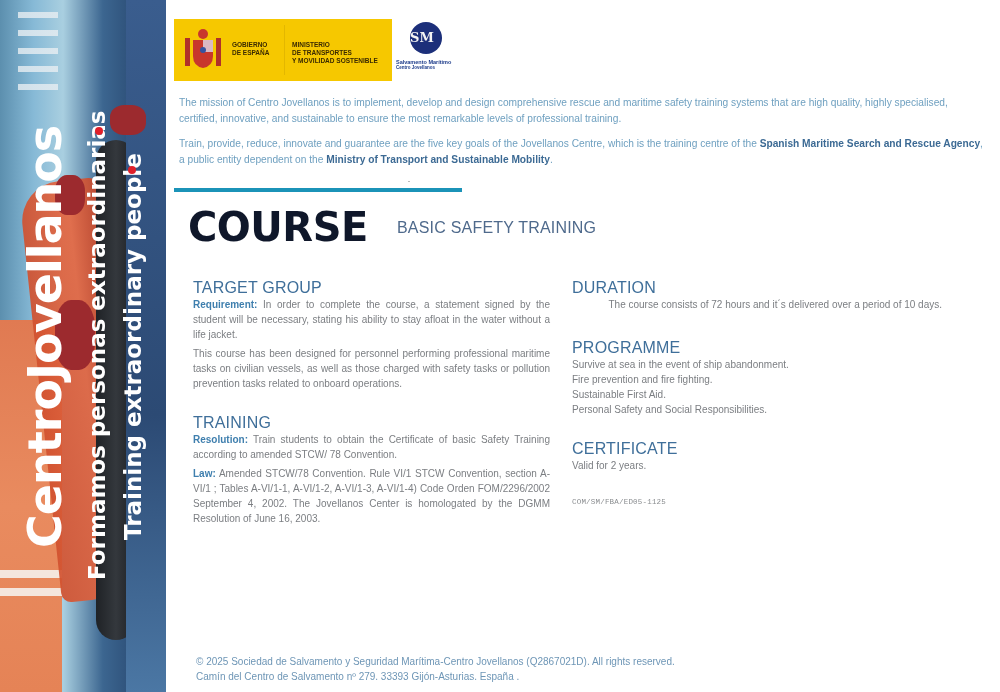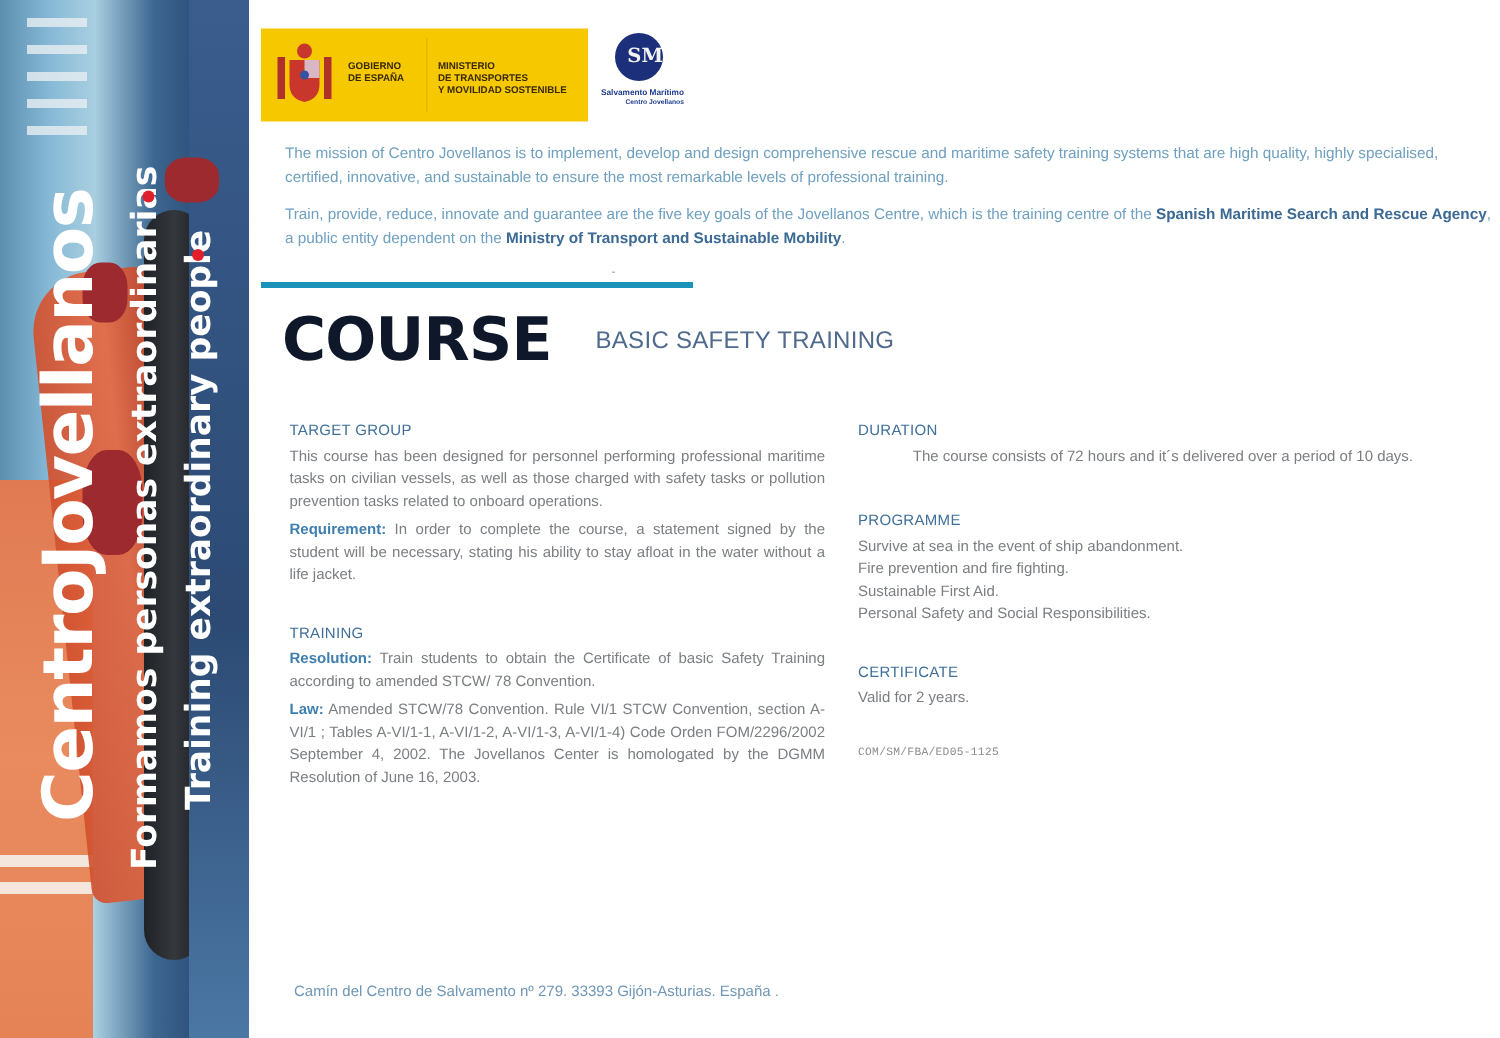--- a/index.html
+++ b/index.html
@@ -28,44 +28,44 @@
   .vt-es { left:84px; top:580px; font-size:23px; font-weight:bold; }
   .vt-en { left:120px; top:540px; font-size:23px; font-weight:bold; }
   .reddot { position:absolute; width:8px; height:8px; background:#e0202a; border-radius:50%; }
 
   
   .gov-logo { position:absolute; left:174px; top:19px; width:218px; height:62px; background:#f6c800; }
   .gov-logo .shield { position:absolute; left:10px; top:9px; width:38px; height:42px; }
   .gov-logo .divider { position:absolute; left:110px; top:6px; width:1px; height:50px; background:#e3b700; }
   .gov-logo .gov-text { position:absolute; left:58px; top:22px; font-size:6.5px; font-weight:bold; color:#3a2a00; line-height:8px; }
   .gov-logo .min-text { position:absolute; left:118px; top:22px; font-size:6.5px; font-weight:bold; color:#3a2a00; line-height:8px; }
-  .sm-logo { position:absolute; left:396px; top:22px; width:60px; height:58px; text-align:right; }
+  .sm-logo { position:absolute; left:396px; top:22px; width:60px; height:58px; text-align:left; }
   .sm-logo .emblem { width:32px; height:32px; margin:0 auto; border-radius:50%; background:#1c2f7a; color:#f3f3f3;
            font-family:"DejaVu Serif", serif; font-size:13px; line-height:32px; font-weight:bold; }
   .sm-logo .l1 { font-size:5.5px; font-weight:bold; color:#1c3b8a; margin-top:5px; }
   .sm-logo .l2 { font-size:4.5px; font-weight:bold; color:#1c3b8a; }
 
   
-  .intro { position:absolute; left:190px; top:95px; width:808px; font-size:10.2px; line-height:15.6px; color:#6fa0c0; }
+  .intro { position:absolute; left:179px; top:95px; width:808px; font-size:10.2px; line-height:15.6px; color:#6fa0c0; }
   .intro p { margin:0 0 10px 0; }
   .intro b { color:#3c6a94; font-weight:bold; }
 
   .rule { position:absolute; left:174px; top:188px; width:288px; height:4px; background:#1b93b8; }
   .rule-dot { position:absolute; left:408px; top:181px; width:2px; height:1px; background:#bbb; }
 
   
   .course { position:absolute; left:188px; top:204px; font-size:40px; font-weight:bold; color:#0f172a;
             font-family:"DejaVu Sans", sans-serif; letter-spacing:-0.5px; }
   .course-name { position:absolute; left:397px; top:219px; font-size:16px; color:#4f6a8c; letter-spacing:0.2px; }
 
   
   .col { position:absolute; font-size:10px; line-height:15px; color:#7b7e82; }
   .col-left { left:193px; top:280px; width:357px; }
   .col-right { left:572px; top:280px; width:370px; }
-  .h { color:#3f6f9a; font-size:10px; margin:0 0 2px 0; letter-spacing:0.2px; }
+  .h { color:#3f6f9a; font-size:16px; margin:0 0 2px 0; letter-spacing:0.2px; }
   .col p { margin:0 0 4px 0; text-align:justify; }
   .lbl { color:#3f7fae; font-weight:bold; }
   .gap-l { height:20px; }
   .gap-r { height:24px; }
   .prog-item { margin:0; }
   .code { font-size:7.5px; color:#8a8d90; margin-top:22px; letter-spacing:0.2px;font-family:Liberation Mono, monospace; }
 
   
   .footer { position:absolute; left:196px; top:654px; font-size:10px; line-height:15px; color:#6e96b6; }
 </style>
@@ -125,22 +125,22 @@
 </div>
 
 <div class="rule-dot"></div>
 <div class="rule"></div>
 
 <div class="course">COURSE</div>
 <div class="course-name">BASIC SAFETY TRAINING</div>
 
 <div class="col col-left">
   <div class="h">TARGET GROUP</div>
+  <p><span class="lbl">Requirement:</span><span> In order to complete the course, a statement signed by the student will be necessary, stating his ability to stay afloat in the water without a life jacket.</span></p>
   <p>This course has been designed for personnel performing professional maritime tasks on civilian vessels, as well as those charged with safety tasks or pollution prevention tasks related to onboard operations.</p>
-  <p><span class="lbl">Requirement:</span><span> In order to complete the course, a statement signed by the student will be necessary, stating his ability to stay afloat in the water without a life jacket.</span></p>
 
   <div class="gap-l"></div>
 
   <div class="h">TRAINING</div>
   <p><span class="lbl">Resolution:</span><span> Train students to obtain the Certificate of basic Safety Training according to amended STCW/ 78 Convention.</span></p>
   <p><span class="lbl">Law:</span><span> Amended STCW/78 Convention. Rule VI/1 STCW Convention, section A-VI/1 ; Tables A-VI/1-1, A-VI/1-2, A-VI/1-3, A-VI/1-4) Code Orden FOM/2296/2002 September 4, 2002. The Jovellanos Center is homologated by the DGMM Resolution of June 16, 2003.</span></p>
 </div>
 
 <div class="col col-right">
   <div class="h">DURATION</div>
@@ -158,14 +158,15 @@
 
   <div class="gap-r"></div>
 
   <div class="h">CERTIFICATE</div>
   <p>Valid for 2 years.</p>
 
   <div class="code">COM/SM/FBA/ED05-1125</div>
 </div>
 
 <div class="footer">
+  <div>© 2025 Sociedad de Salvamento y Seguridad Marítima-Centro Jovellanos (Q2867021D). All rights reserved.</div>
   <div>Camín del Centro de Salvamento nº 279. 33393 Gijón-Asturias. España .</div>
 </div>
 
 </body></html>

